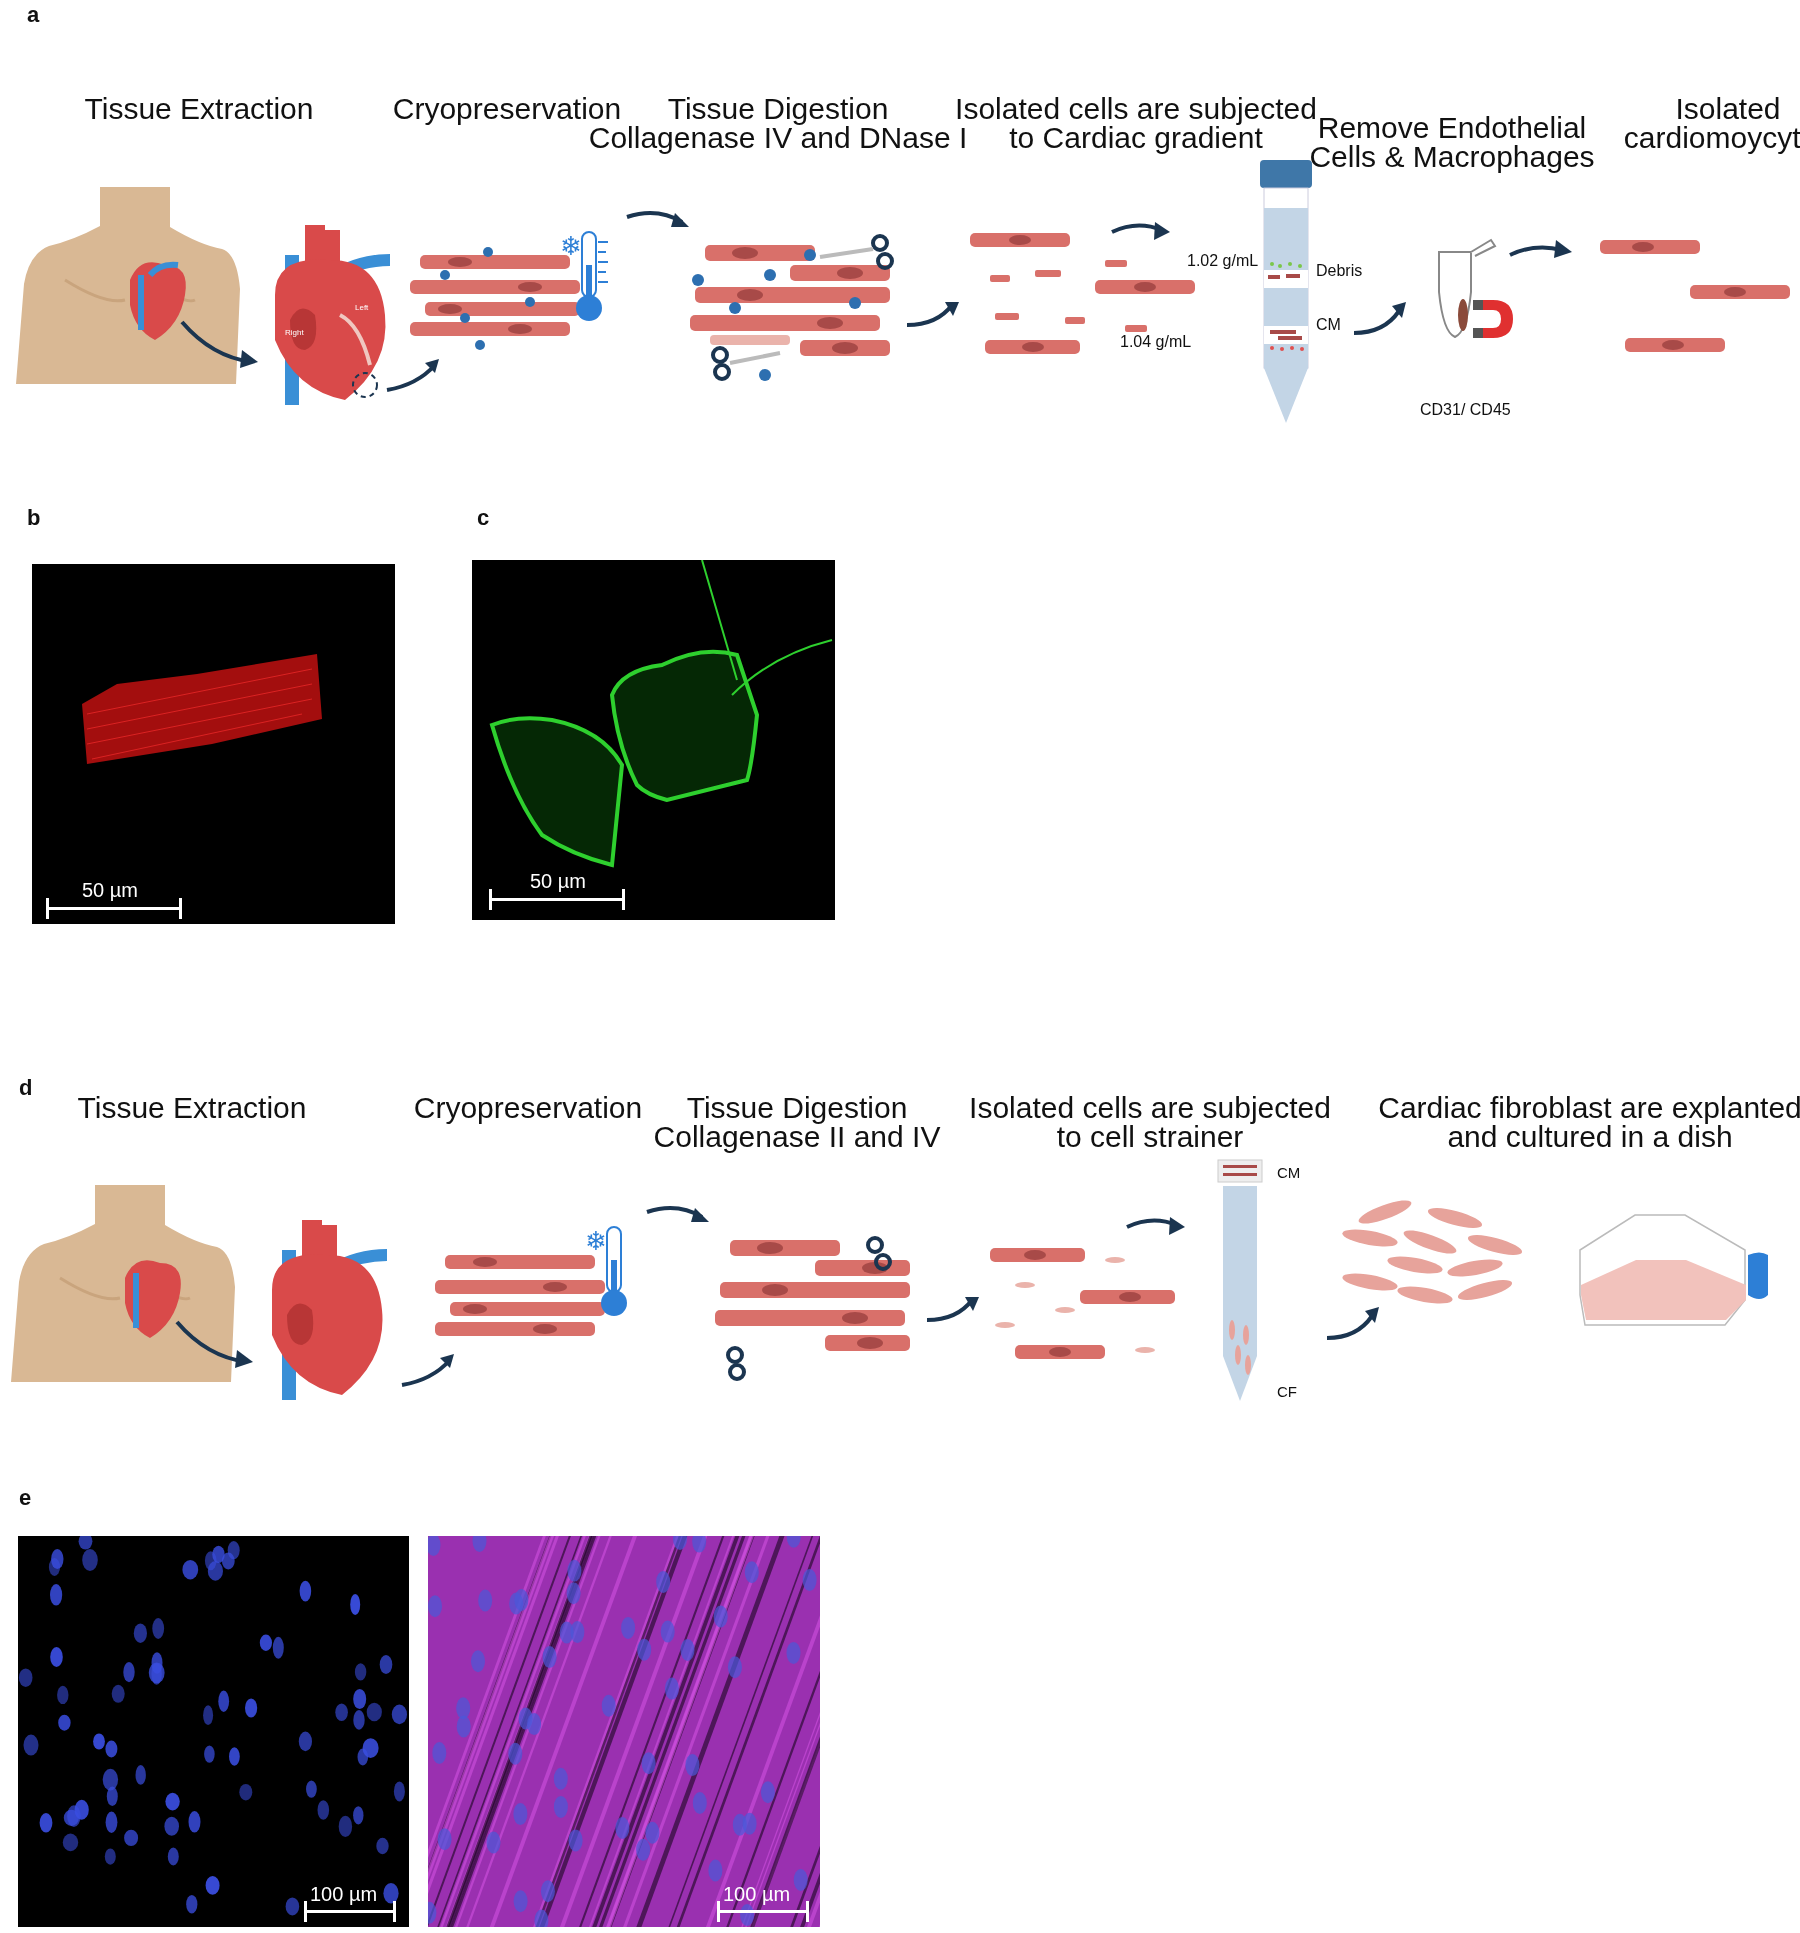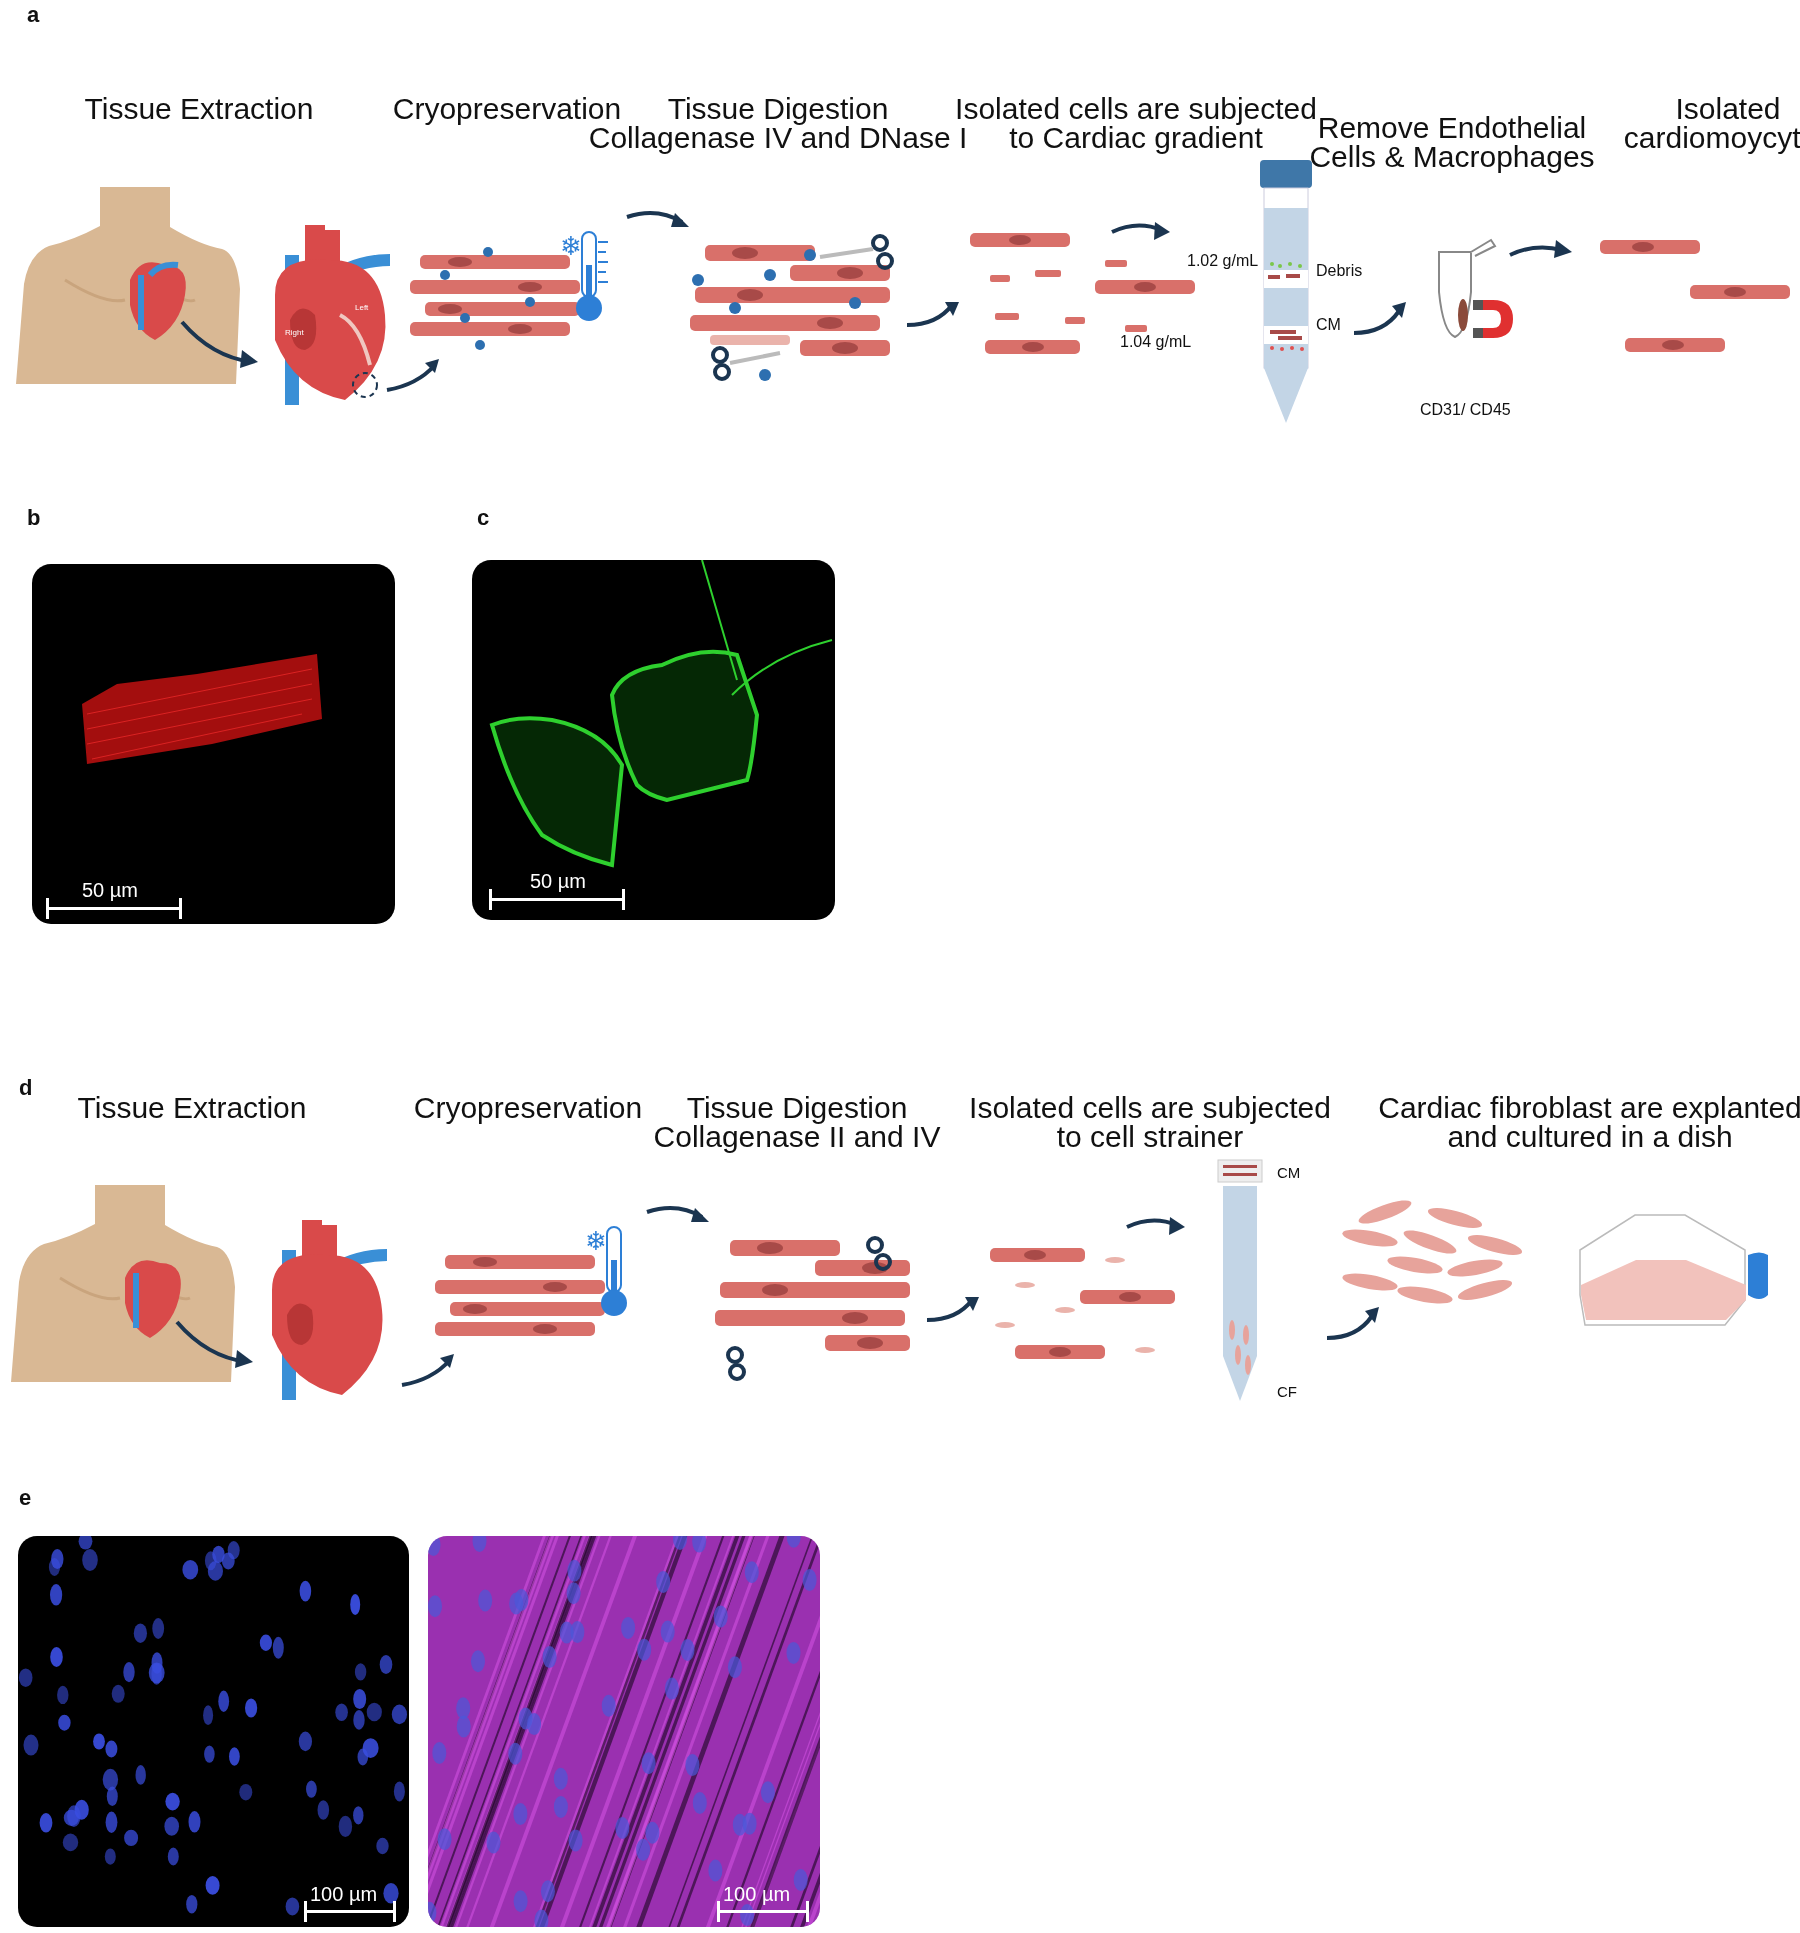--- a/index.html
+++ b/index.html
@@ -3,21 +3,21 @@
 <meta charset="utf-8">
 <style>
   html,body{margin:0;padding:0;background:#fff;}
   body{width:1800px;height:1933px;position:relative;overflow:hidden;font-family:"Liberation Sans",sans-serif;color:#111;}
   .abs{position:absolute;}
   .panel-letter{font-weight:bold;font-size:22px;}
   .step-title{font-size:30px;text-align:center;line-height:29px;white-space:nowrap;transform:translateX(-50%);}
   .lbl{font-size:16px;}
   .lbl-sm{font-size:15px;}
   svg{position:absolute;overflow:visible;}
-  .micro{position:absolute;background:#000;overflow:hidden;border-radius:19px;}
+  .micro{position:absolute;background:#000;overflow:hidden;}
   .scalebar-text{color:#fff;font-size:20px;position:absolute;}
   .scalebar{position:absolute;border-top:3px solid #fff;}
   .scalebar:before,.scalebar:after{content:"";position:absolute;top:-12px;width:3px;height:21px;background:#fff;}
   .scalebar:before{left:-1px;} .scalebar:after{right:-1px;}
 </style>
 </head>
 <body>
 
 <div class="abs panel-letter" style="left:27px;top:2px;">a</div>
 

